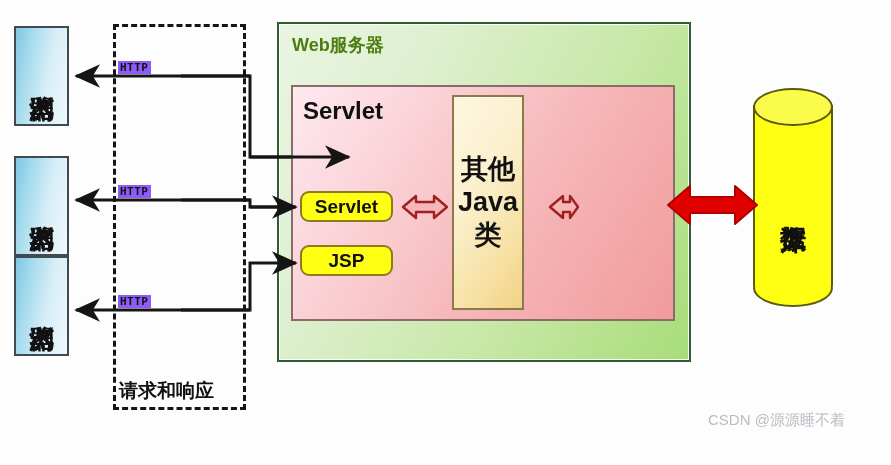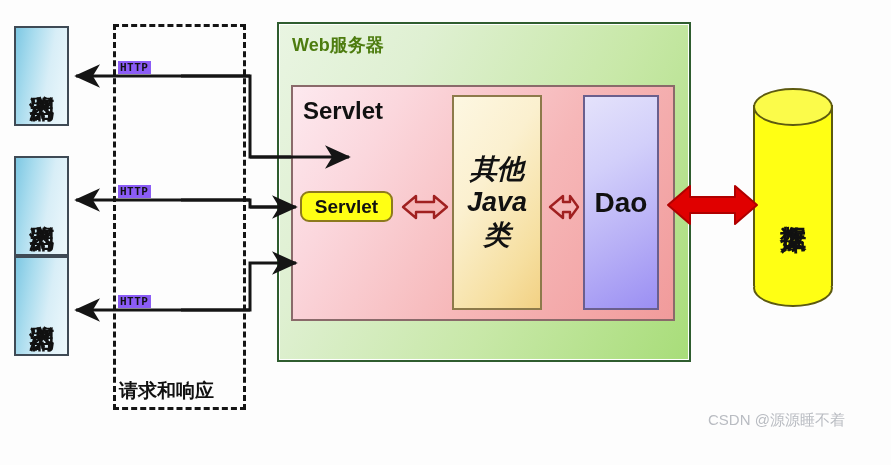--- a/index.html
+++ b/index.html
@@ -180,30 +180,30 @@
   <div class="node webserver" style="left:277px;top:22px;width:414px;height:340px;"></div>
   <div class="webserver-title" style="left:292px;top:33px;">Web服务器</div>
 
   <div class="node servlet-container" style="left:291px;top:85px;width:384px;height:236px;"></div>
   <div class="sc-title" style="left:303px;top:98px;">
     <div>Servlet</div>
   </div>
 
   <div class="node pill" style="left:300px;top:191px;width:93px;height:31px;">Servlet</div>
 
-
-  <div class="node javabox" style="left:452px;top:95px;width:90px;height:215px;font-style:italic;">
+  <div class="node pill" style="left:300px;top:245px;width:93px;height:31px;">JSP</div>
+
+  <div class="node javabox" style="left:452px;top:95px;width:72px;height:215px;">
     <div class="lbl">
       <div>其他</div>
       <div>Java</div>
       <div>类</div>
     </div>
   </div>
 
-  <div class="node daobox" style="left:583px;top:95px;width:76px;height:215px;">Dao</div>
 
   <div class="cylinder" style="left:753px;top:88px;width:80px;height:232px;">
     <div class="cyl-bottom" style="top:181px;"></div>
     <div class="cyl-body" style="top:17px;height:181px;"></div>
     <div class="cyl-top"></div>
     <div class="cyl-label" style="top:62px;height:110px;">数据库</div>
   </div>
 
   <svg id="wires" viewBox="0 0 891 465">
     <defs>

